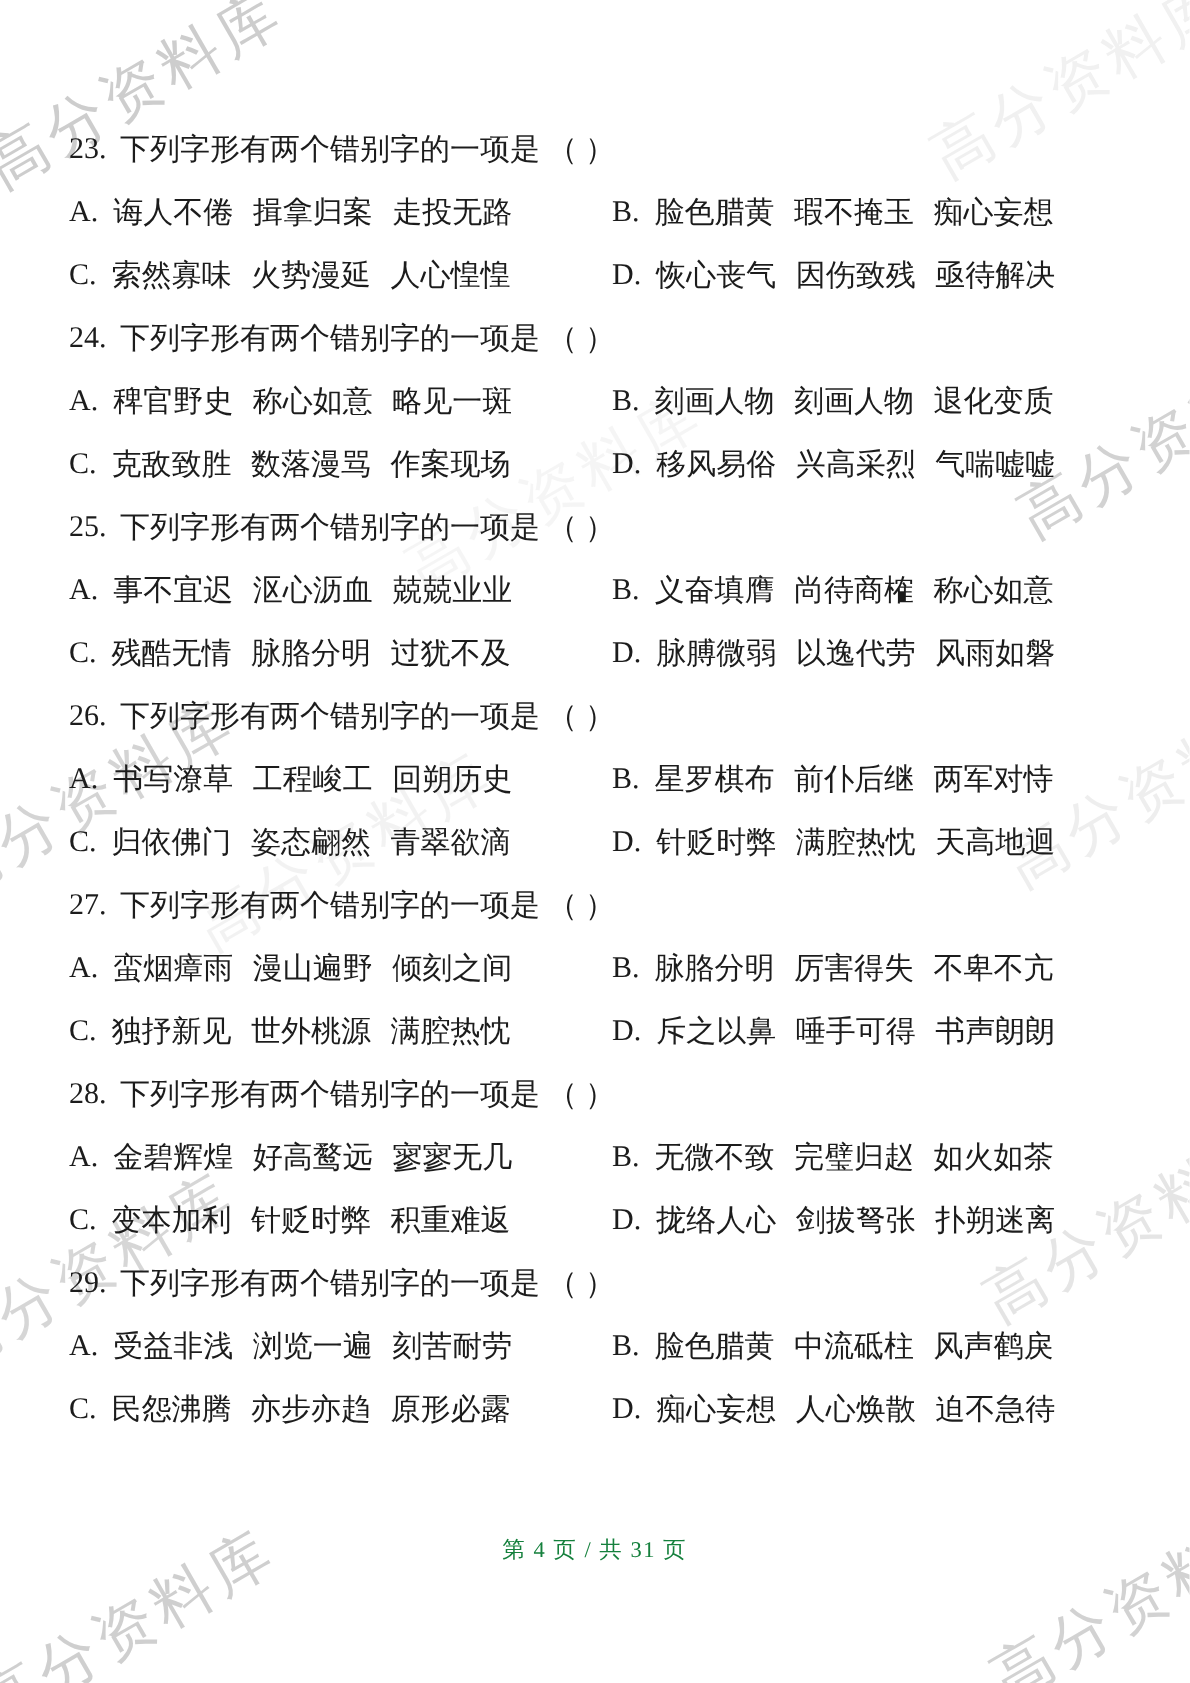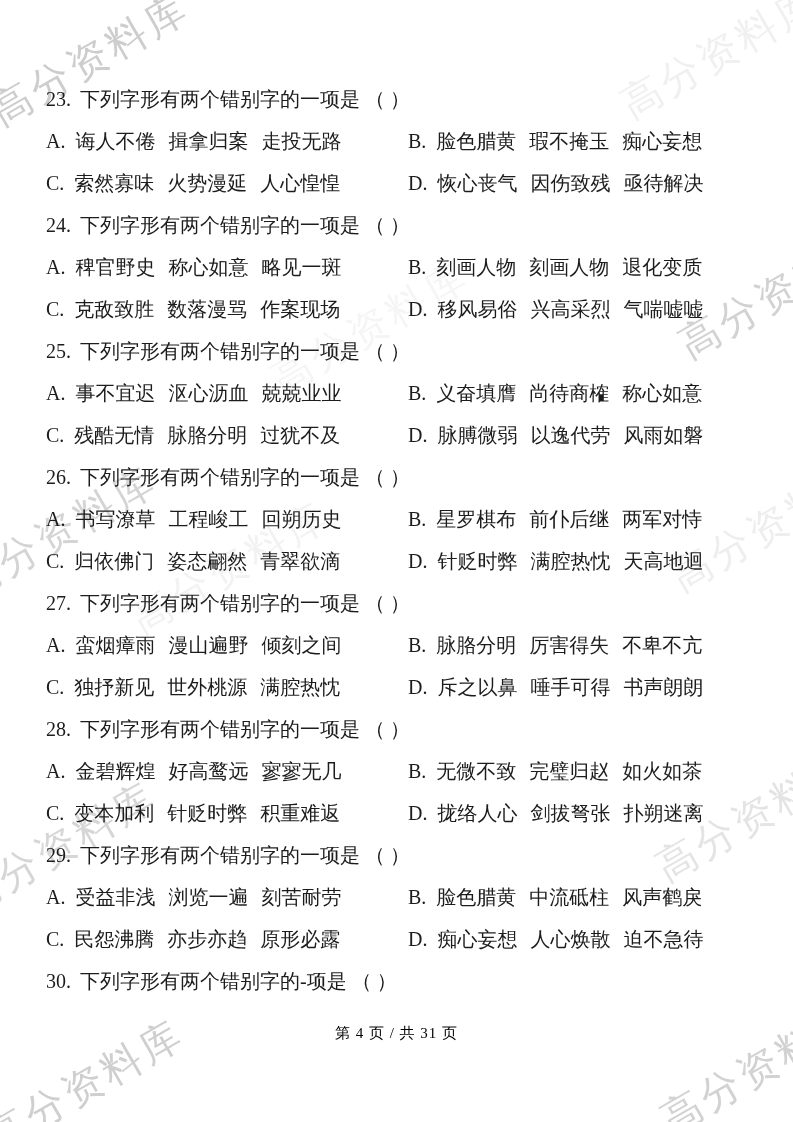--- a/index.html
+++ b/index.html
@@ -42,21 +42,21 @@
   .option.right{flex:1;}
   .opt-label{margin-right:10px;}
   .phrase + .phrase{margin-left:13px;}
   
   .footer{
     position:absolute;
     left:0; right:0;
     top:1024px;
     text-align:center;
     font-size:15px;
-    color:#000000;
+    color:#15803d;
     letter-spacing:1px;
   }
 </style>
 </head>
 <body>
 
 <div class="page">
 
   <div id="wm-layer">
       <div class="wm" style="left: -20px; top: 32px; opacity: 0.42;">高分资料库</div>
@@ -304,25 +304,19 @@
             <span class="phrase">原形必露</span>
           </div>
           <div class="option right">
             <span class="opt-label">D.</span>
             <span class="phrase">痴心妄想</span>
             <span class="phrase">人心焕散</span>
             <span class="phrase">迫不急待</span>
           </div>
         </div>
       </section>
-      <section class="question">
-        <div class="line q-title">
-          <span class="q-number">30.</span>
-          <span class="q-text">下列字形有两个错别字的-项是 （ ）</span>
-        </div>
-      </section>
     </div>
 
   <div class="footer">
     <span>第 4 页 / 共 31 页</span>
   </div>
 
 </div>
 
 </body></html>

